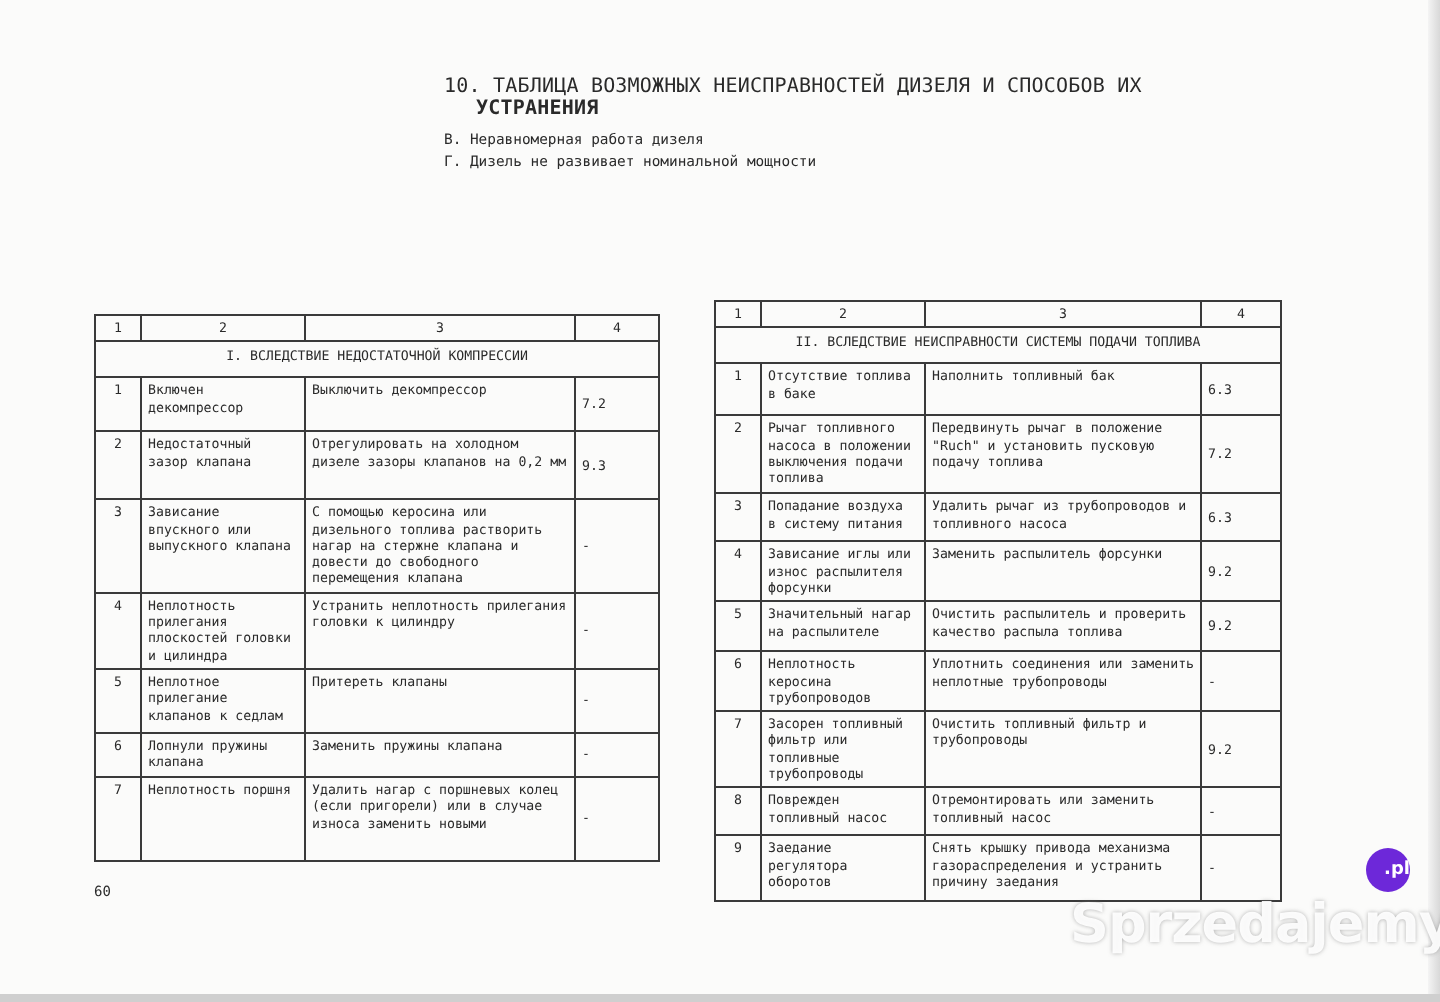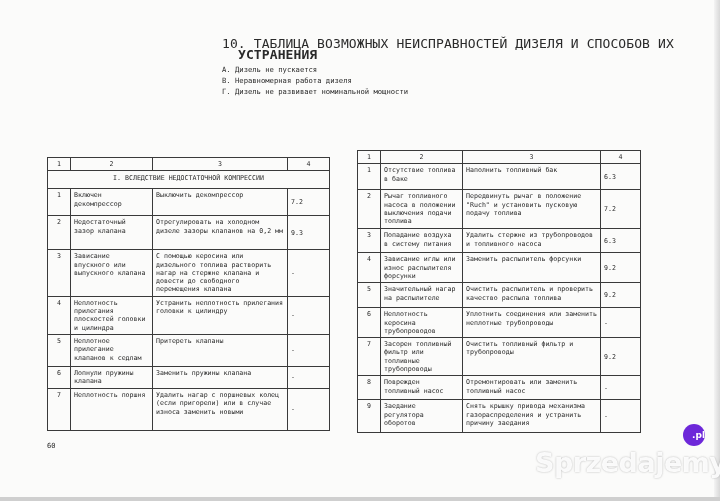--- a/index.html
+++ b/index.html
@@ -5,21 +5,21 @@
   html, body { margin: 0; padding: 0; }
   body {
     width: 720px; height: 501px; overflow: hidden;
     background: #fbfbfa;
     font-family: "DejaVu Sans Mono", "Liberation Mono", monospace;
     color: #2a2a2a;
     position: relative;
   }
   .page-shadow-right { position:absolute; right:0; top:0; width:6px; height:501px; background:linear-gradient(to right, #f4f4f4, #d8d8d8); }
   .page-shadow-bottom { position:absolute; left:0; bottom:0; width:720px; height:4px; background:#cfcfcf; }
-  .heading { position:absolute; left:222px; top:38px; font-size:13px; line-height:11px; letter-spacing:0.1px; }
+  .heading { position:absolute; left:222px; top:38px; font-size:10px; line-height:11px; letter-spacing:0.1px; }
   .heading .indent { padding-left:16px; display:block;font-weight:bold; }
   .cases { position:absolute; left:222px; top:64px; font-size:7.2px; line-height:11px; }
   .cases div { white-space:nowrap; }
 
   table { position:absolute; border-collapse:collapse; table-layout:fixed; font-size:6.6px; line-height:8.3px; }
   td { border:1px solid #3a3a3a; vertical-align:top; padding:2px 3px; overflow:hidden; }
   td.c { text-align:center; }
   td.ref { text-align:left; vertical-align:middle; }
   td.num { text-align:center; }
   td.section { text-align:center; padding:3px 3px; }
@@ -38,21 +38,20 @@
 
 <div class="page-shadow-right"></div>
 <div class="page-shadow-bottom"></div>
 
 <div class="heading">
   <span>10. ТАБЛИЦА ВОЗМОЖНЫХ НЕИСПРАВНОСТЕЙ ДИЗЕЛЯ И СПОСОБОВ ИХ</span>
   <span class="indent">УСТРАНЕНИЯ</span>
 </div>
 
 <div class="cases">
-  <div>А. Дизель не пускается</div>
   <div>В. Неравномерная работа дизеля</div>
   <div>Г. Дизель не развивает номинальной мощности</div>
 </div>
 
 <table id="t1">
   <colgroup>
       <col style="width:23px">
       <col style="width:82px">
       <col style="width:135px">
       <col style="width:42px">
@@ -119,36 +118,39 @@
       <col style="width:138px">
       <col style="width:40px">
     </colgroup>
   <tbody>
       <tr style="height:11px">
     <td class="c">1</td>
     <td class="c">2</td>
     <td class="c">3</td>
     <td class="c">4</td>
   </tr>
+  <tr style="height:18px">
+    <td class="section" colspan="4">II. ВСЛЕДСТВИЕ НЕИСПРАВНОСТИ СИСТЕМЫ ПОДАЧИ ТОПЛИВА</td>
+  </tr>
   <tr style="height:26px">
     <td class="num">1</td>
     <td>Отсутствие топлива в баке</td>
     <td>Наполнить топливный бак</td>
     <td class="ref">6.3</td>
   </tr>
   <tr style="height:39px">
     <td class="num">2</td>
     <td>Рычаг топливного насоса в положении выключения подачи топлива</td>
     <td>Передвинуть рычаг в положение "Ruch" и установить пусковую подачу топлива</td>
     <td class="ref">7.2</td>
   </tr>
   <tr style="height:24px">
     <td class="num">3</td>
     <td>Попадание воздуха в систему питания</td>
-    <td>Удалить стержне из трубопроводов и топливного насоса</td>
+    <td>Удалить рычаг из трубопроводов и топливного насоса</td>
     <td class="ref">6.3</td>
   </tr>
   <tr style="height:30px">
     <td class="num">4</td>
     <td>Зависание иглы или износ распылителя форсунки</td>
     <td>Заменить распылитель форсунки</td>
     <td class="ref">9.2</td>
   </tr>
   <tr style="height:25px">
     <td class="num">5</td>

